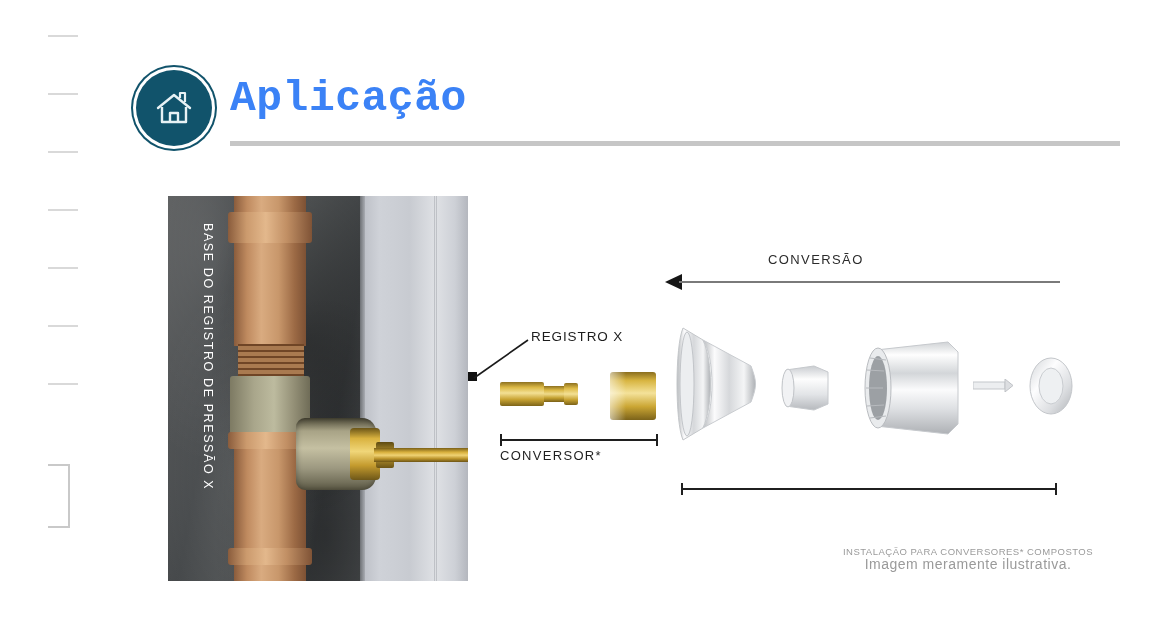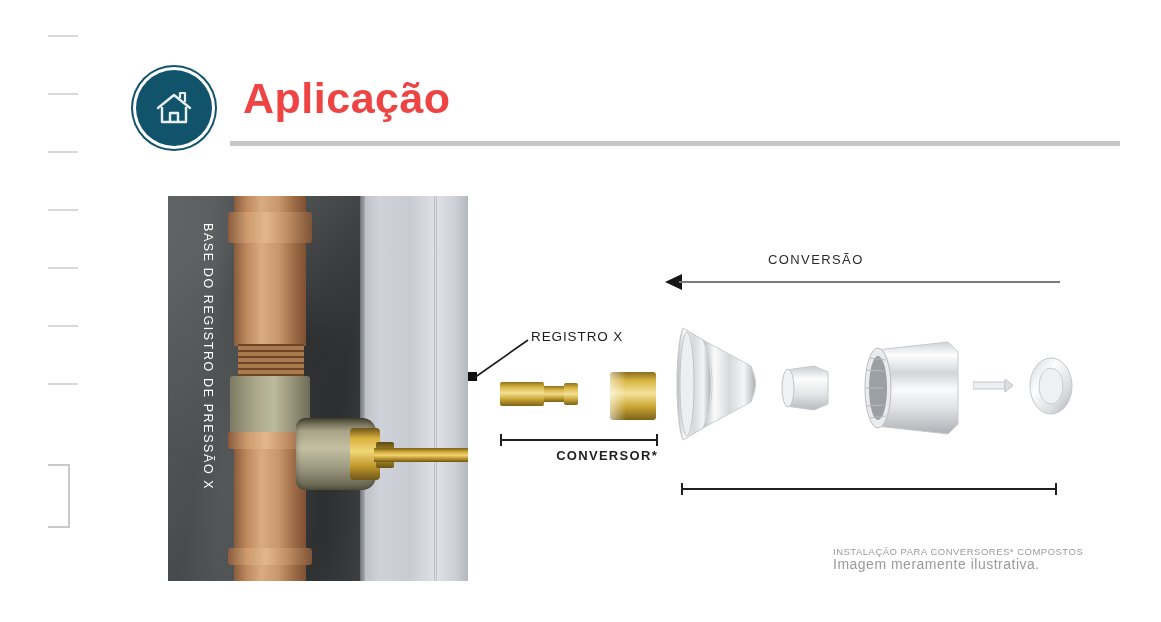--- a/index.html
+++ b/index.html
@@ -23,23 +23,22 @@
   .header{position:absolute;left:136px;top:70px;width:990px;height:80px;}
   .badge{
     position:absolute;left:0;top:0;width:76px;height:76px;border-radius:50%;
     background:#11536b;
     box-shadow:0 0 0 3px #ffffff, 0 0 0 5px #11536b;
   }
   .badge svg{position:absolute;left:50%;top:50%;transform:translate(-50%,-50%);}
   .page-title{
     position:absolute;left:94px;top:4px;
     font-size:43px;font-weight:bold;letter-spacing:.5px;
-    color:#ef4444;
-    font-family:Liberation Sans, sans-serif;
-    margin-left:13px;
+    color:#3b82f6;
+    font-family:Liberation Mono, monospace;
   }
   .title-rule{
     position:absolute;left:94px;top:71px;width:890px;height:5px;
     background:#c6c6c6;
   }
 
   
   .photo{
     position:absolute;left:168px;top:196px;width:300px;height:385px;
     overflow:hidden;background:#3b3b3b;
@@ -163,30 +162,30 @@
   .chrome-knob{position:absolute;left:392px;top:140px;width:104px;height:104px;}
   .chrome-screw{position:absolute;left:505px;top:182px;width:44px;height:13px;}
   .chrome-cap{position:absolute;left:558px;top:160px;width:50px;height:60px;}
 
   
   .dim{position:absolute;height:12px;}
   .dim .line{position:absolute;left:0;top:5px;width:100%;height:2px;background:#1f1f1f;}
   .dim .cap{position:absolute;top:0;width:2px;height:12px;background:#1f1f1f;}
   .dim .cap.l{left:0;}
   .dim .cap.r{right:0;}
-  .dim-label{position:absolute;font-size:13px;letter-spacing:1.3px;color:#1f1f1f;white-space:nowrap;text-align:right;font-weight:bold;}
+  .dim-label{position:absolute;font-size:13px;letter-spacing:1.3px;color:#1f1f1f;white-space:nowrap;text-align:left;}
 
   .dim-conversor{left:32px;top:238px;width:158px;}
   .dim-conversor-label{left:32px;top:252px;width:158px;}
   .dim-acabamento{left:213px;top:287px;width:376px;}
   .dim-acabamento-label{left:213px;top:301px;width:376px;}
 
   
   .footnote{
-    position:absolute;left:365px;top:350px;width:270px;text-align:left;
+    position:absolute;left:365px;top:350px;width:270px;text-align:center;
     font-size:9.5px;line-height:12px;letter-spacing:.5px;color:#9a9a9a;
   }
   .footnote .l3{font-size:14px;}
 </style>
 </head>
 <body>
 
 <div class="slide">
 
   <div class="tick" style="top:35px"></div>

